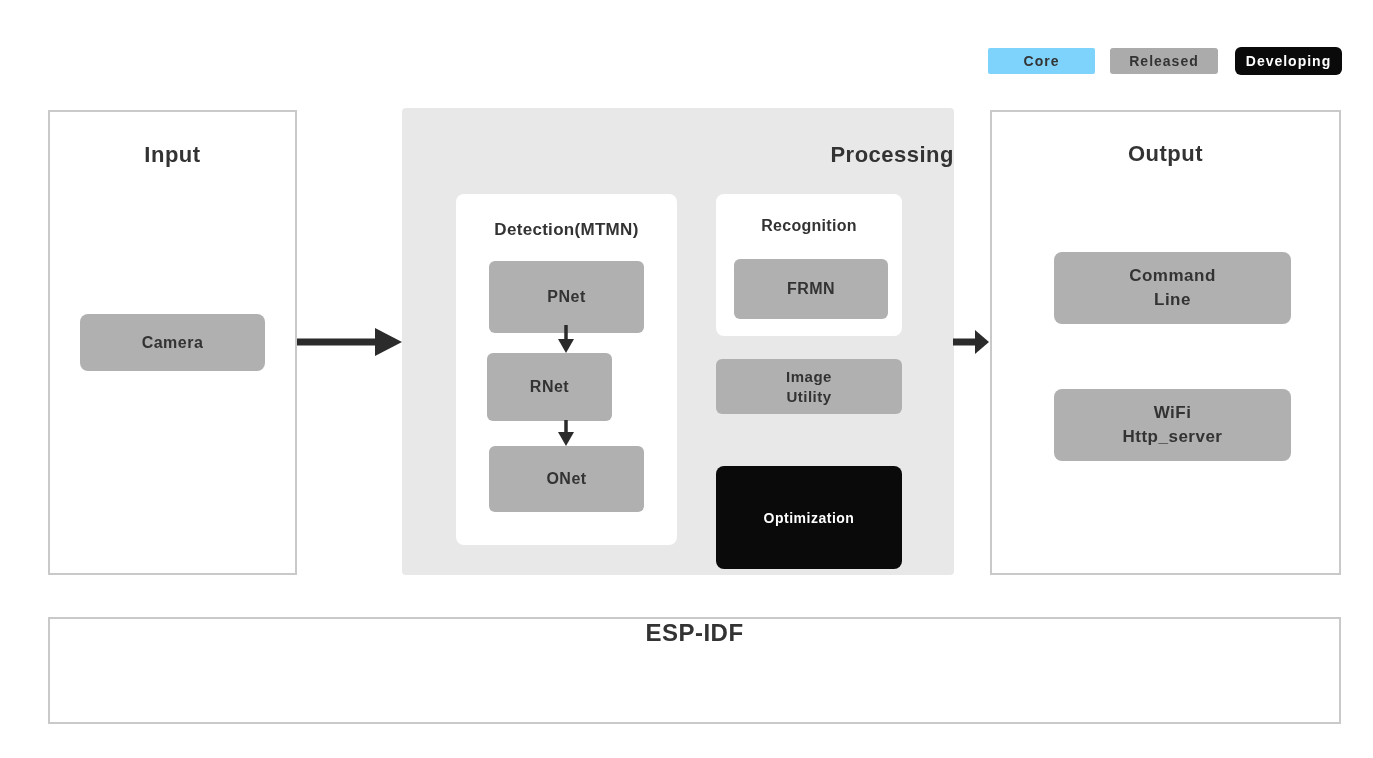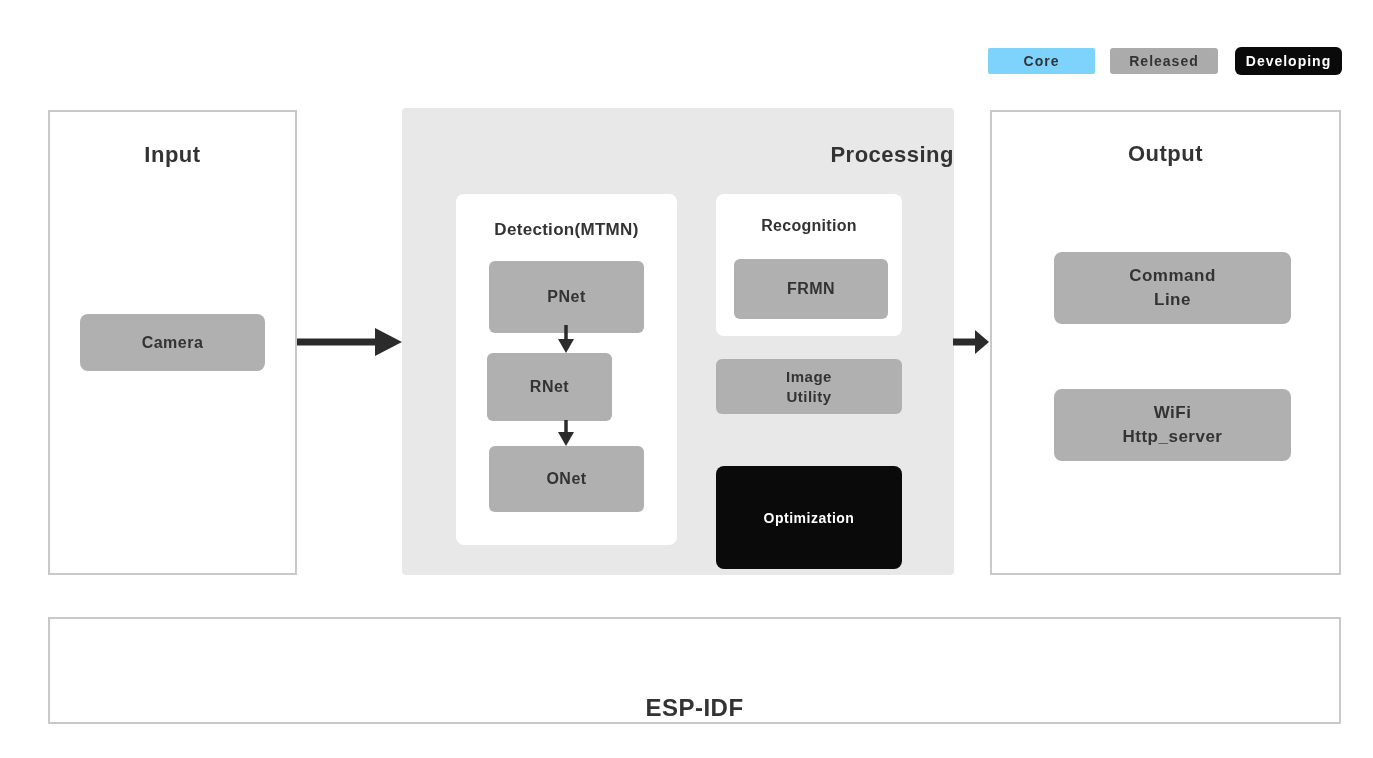--- a/index.html
+++ b/index.html
@@ -32,21 +32,21 @@
 
   
   .panel {
     position: absolute;
     background: #ffffff;
     border: 2px solid #c9c9c9;
   }
   .panel.input  { left: 48px;  top: 110px; width: 249px;  height: 465px; }
   .panel.output { left: 990px; top: 110px; width: 351px;  height: 465px; }
   .panel.espidf { left: 48px;  top: 617px; width: 1293px; height: 107px;
-                  display: flex; align-items: flex-end; justify-content: center; }
+                  display: flex; align-items: flex-start; justify-content: center; }
 
   .group {
     position: absolute;
     left: 402px; top: 108px; width: 552px; height: 467px;
     background: #e8e8e8;
     border-radius: 4px;
   }
 
   .section-title {
     position: absolute;

